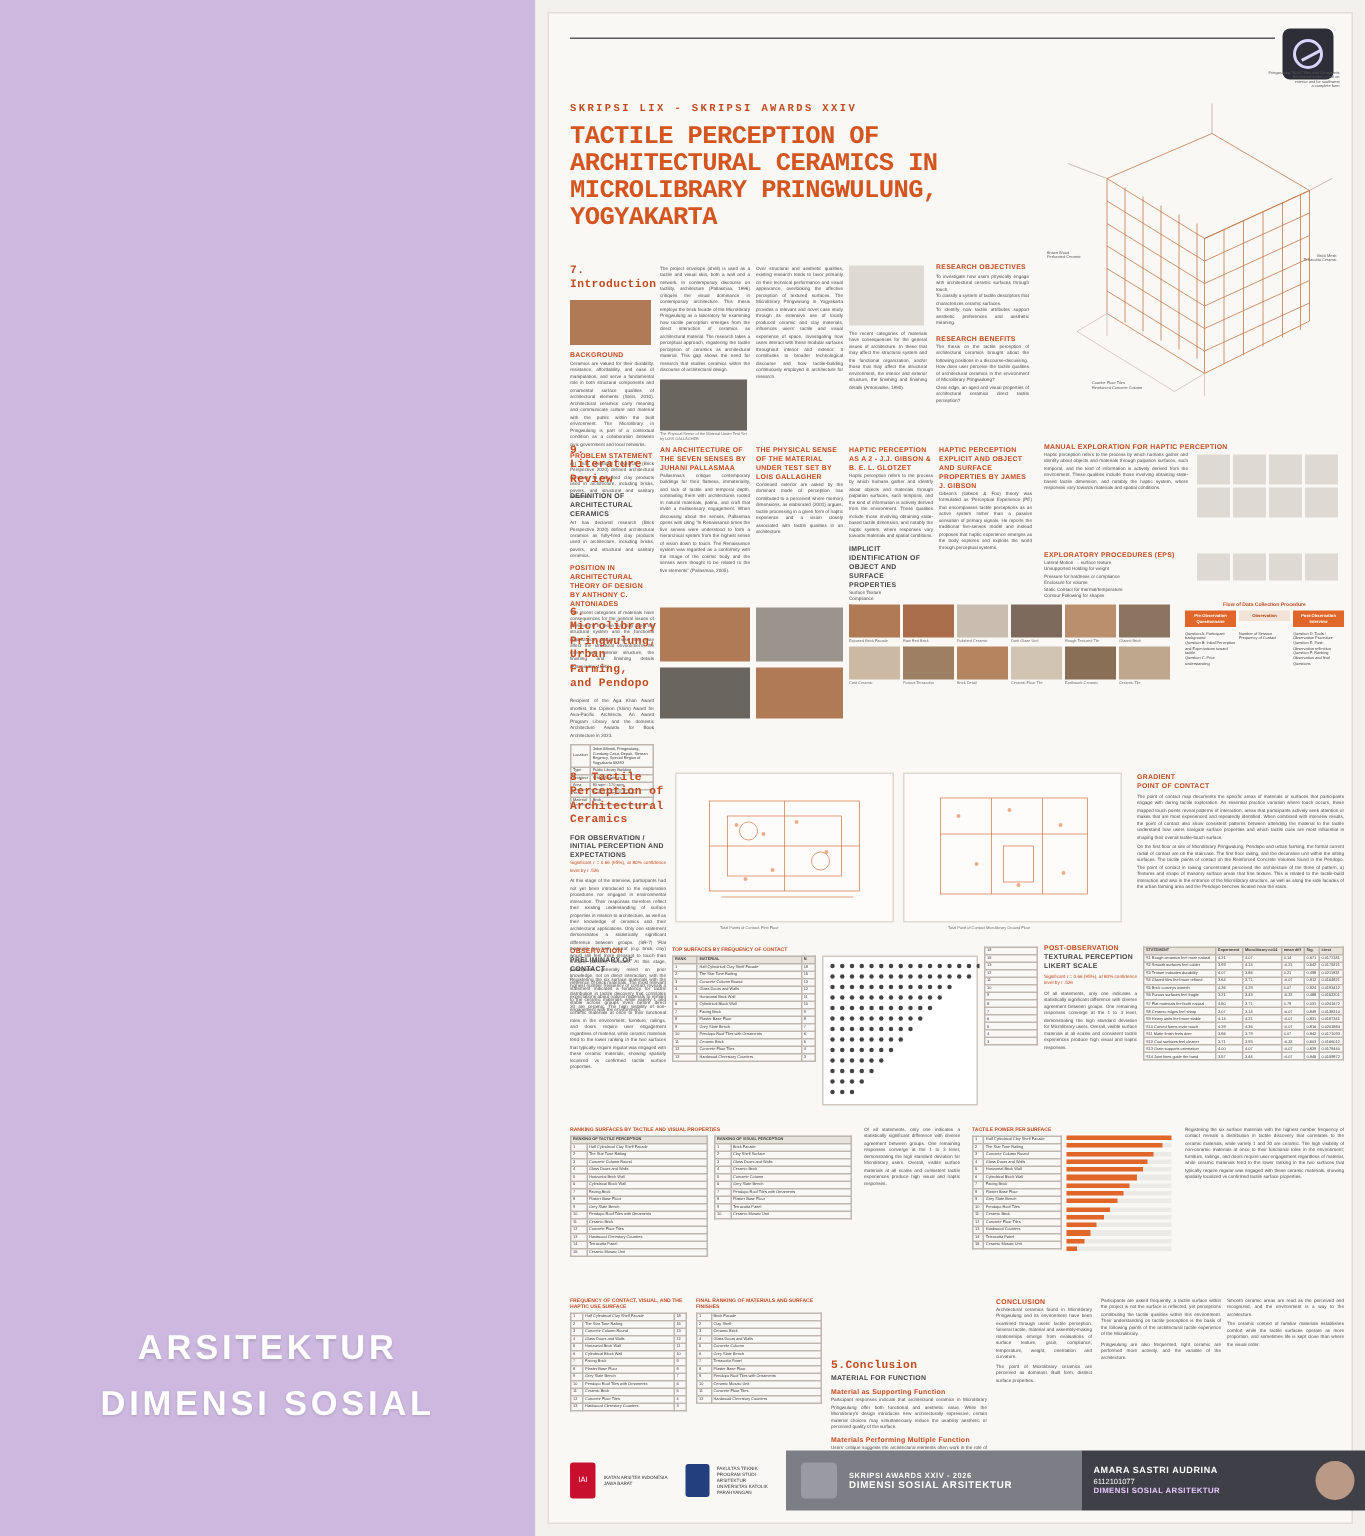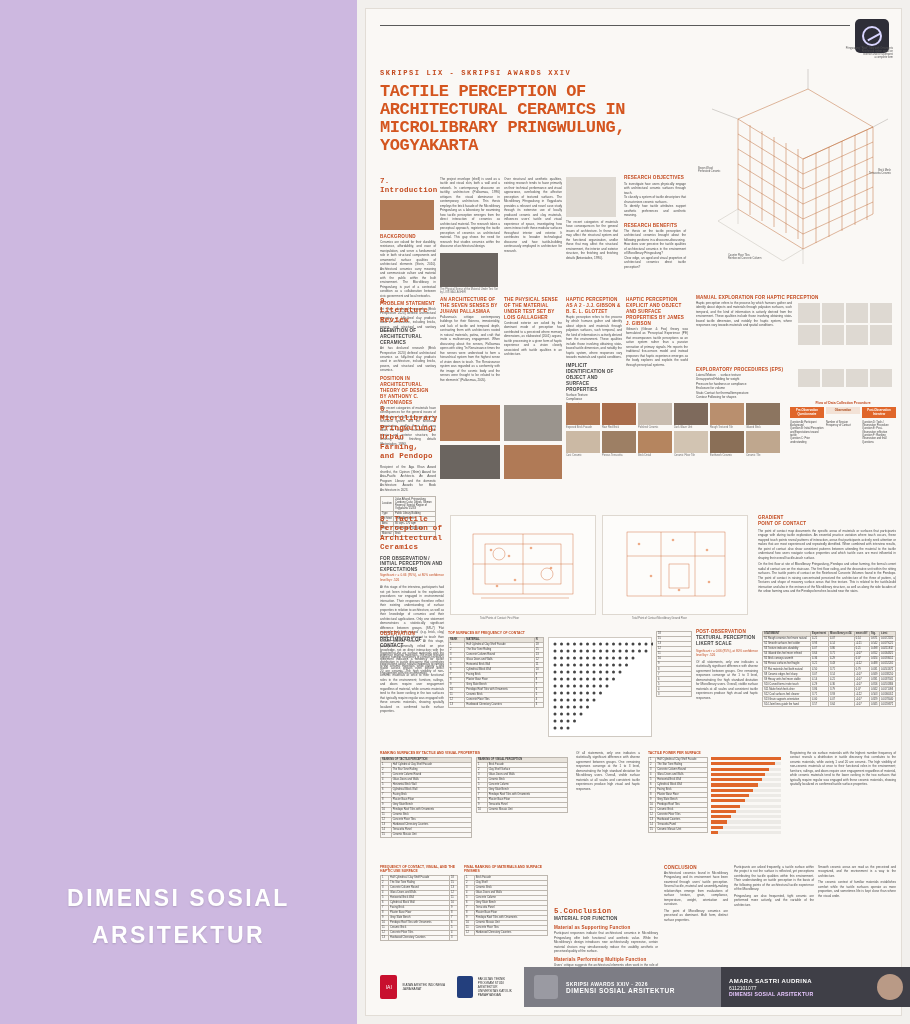--- a/index.html
+++ b/index.html
@@ -142,22 +142,22 @@
   .flow-box.alt { background:#f3e2d6; color:#a8410f; }
   .flow-note { font-size:2.6px; color:#444; line-height:1.3; }
 
   .dot-matrix { background:#fff; border:.4px solid #cfc9c1; }
 </style>
 </head>
 <body>
 
 <div class="left-panel">
   <div class="left-title">
+    <div>ARSITEKTUR</div>
     <div>DIMENSI SOSIAL</div>
-    <div>ARSITEKTUR</div>
   </div>
 </div>
 
 <div class="poster">
   <div class="sheet">
 
     <div class="rule-top"></div>
     <div class="logo-badge">
         <div class="ring"></div>
       </div>

